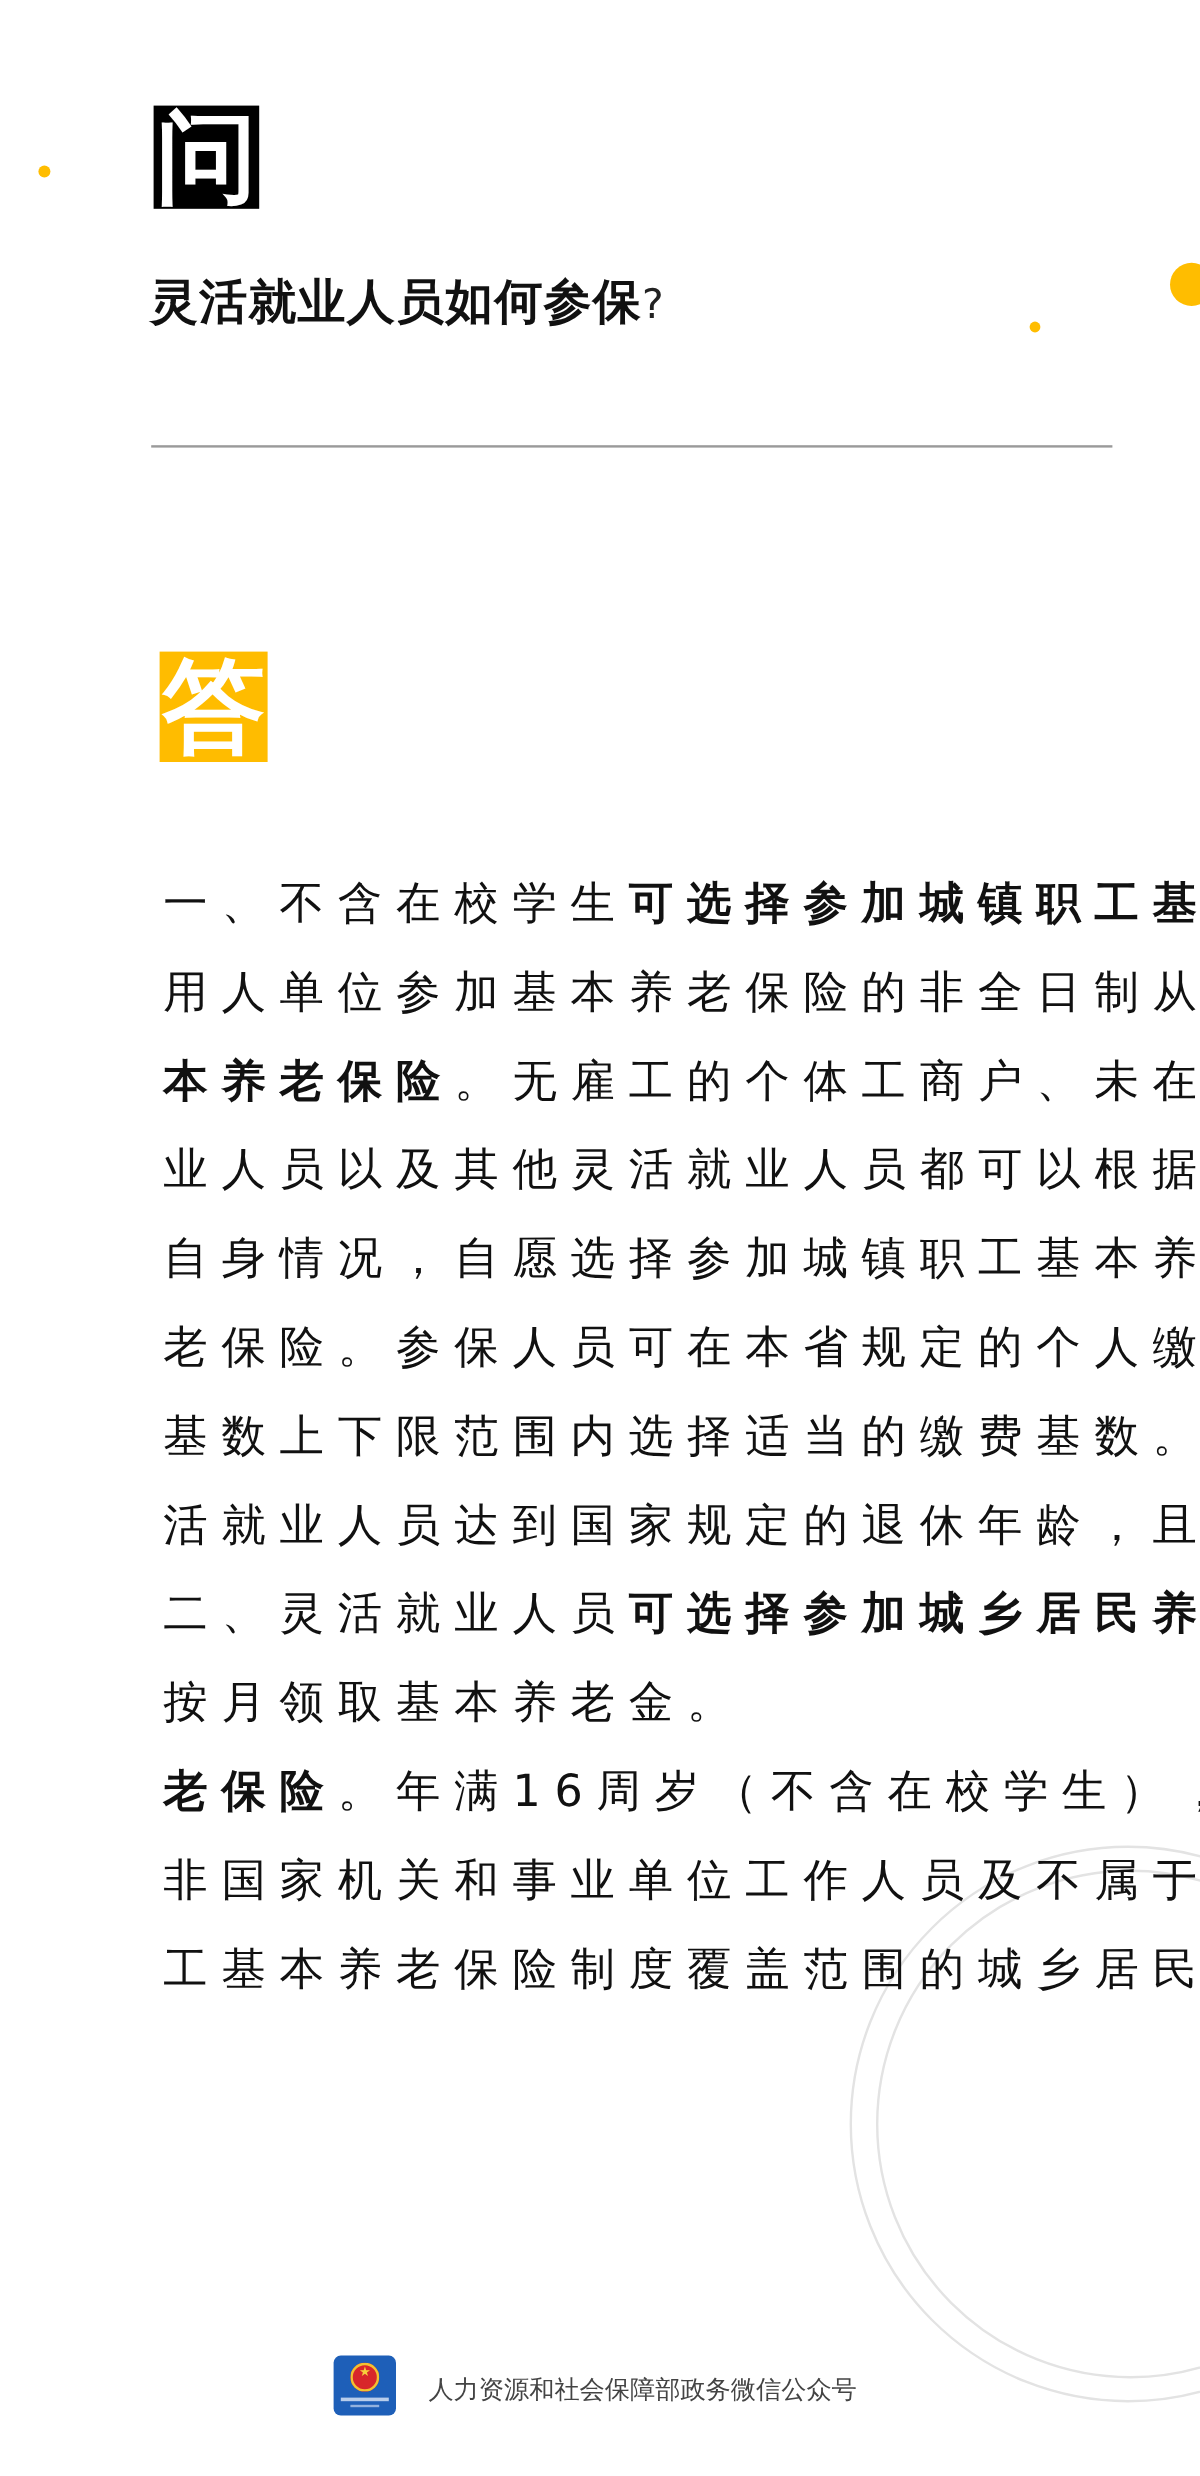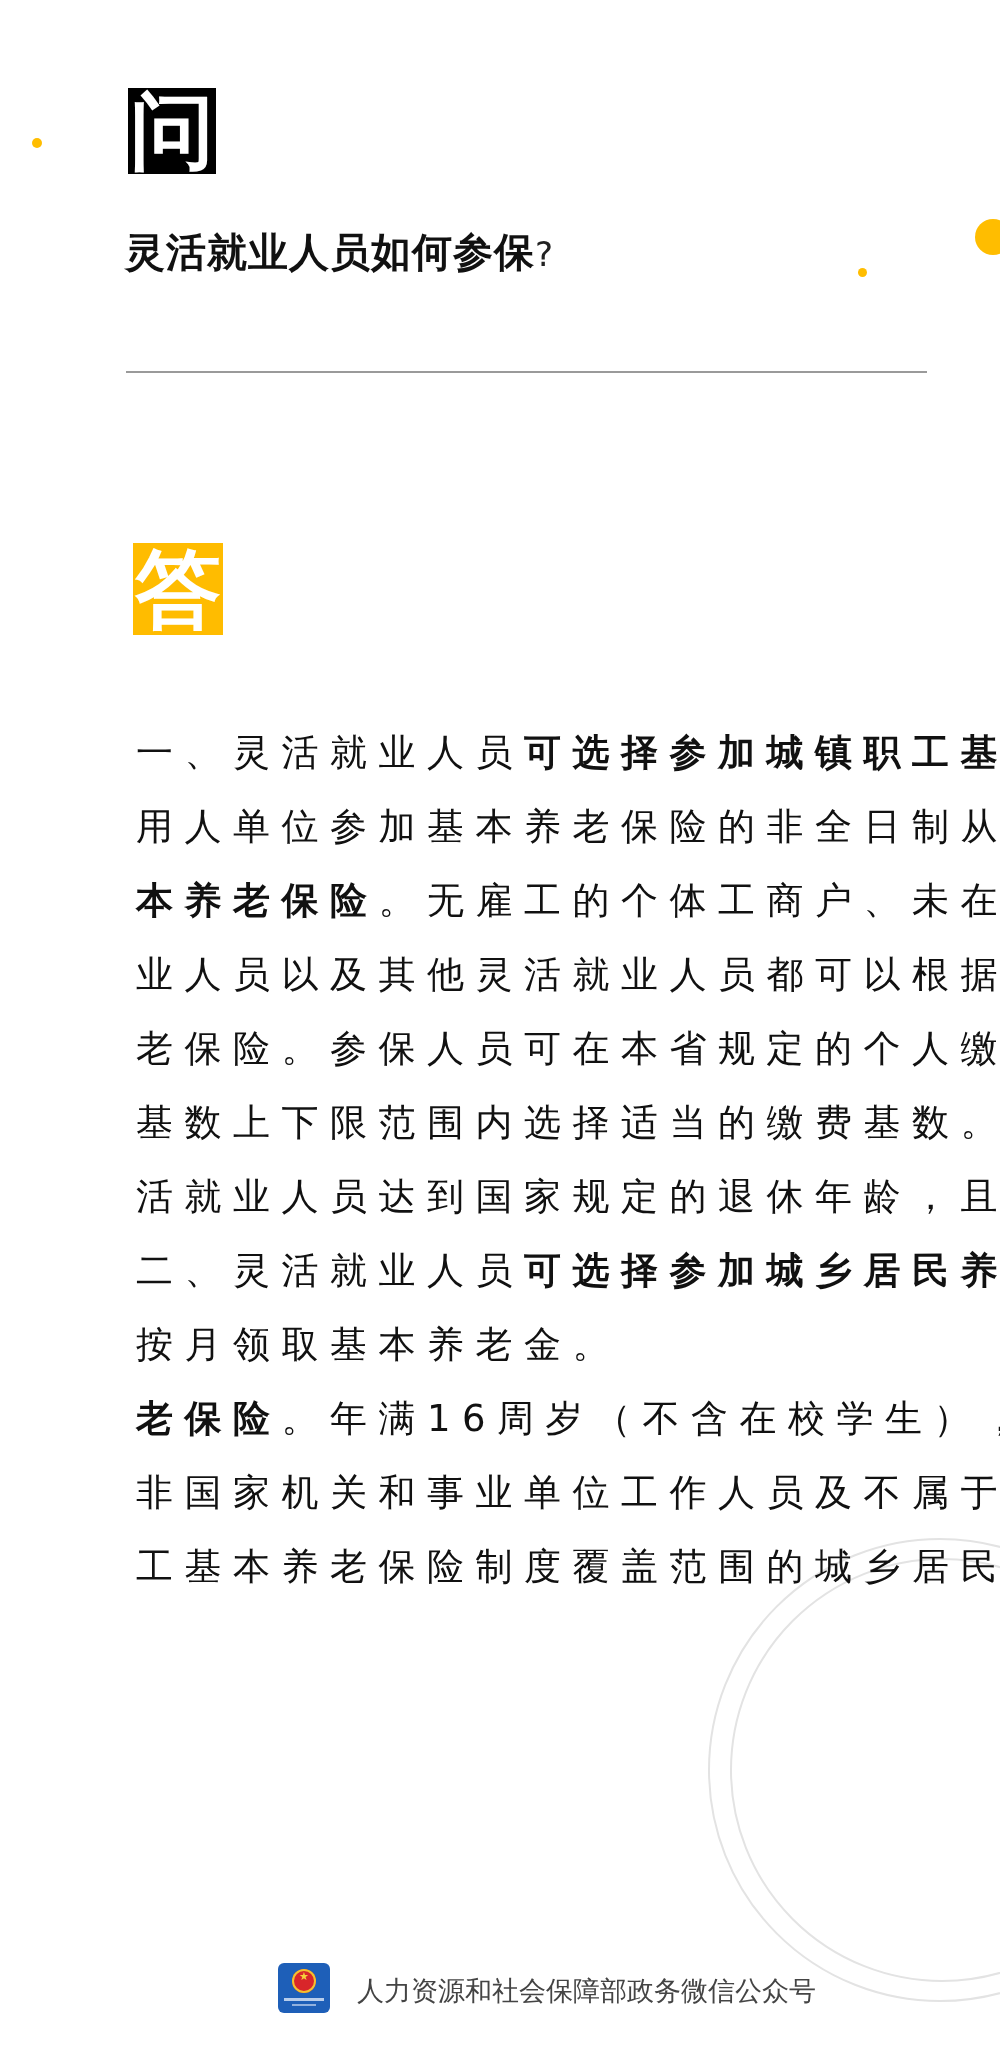--- a/index.html
+++ b/index.html
@@ -131,21 +131,21 @@
     }
     .logo-bar2 {
       position: absolute;
       left: 14px; top: 41px;
       width: 24px; height: 2px;
       background: #dfe8f7;
       opacity: 0.6;
     }
     .footer-text {
       left: 357px; top: 1976px;
-      font-size: 27px;
+      font-size: 21px;
       line-height: 30px;
       color: #444444;
       white-space: nowrap;
     }
   </style>
 </head>
 <body>
 
 <div class="dot dot-left"></div>
 <div class="dot dot-mid"></div>
@@ -158,24 +158,25 @@
 </div>
 
 <div class="abs divider"></div>
 
 <div class="abs a-badge">答</div>
 
 <div class="ring ring-outer"></div>
 <div class="ring ring-inner"></div>
 
 <div class="abs body-text">
-  <span class="line"><span>一、灵活就业人员</span><b>可选择参加城镇职工基</b><span></span></span>
+  <span class="line"><span>一、不含在校学生</span><b>可选择参加城镇职工基</b><span></span></span>
   <span class="line"><span>用人单位参加基本养老保险的非全日制从</span><b></b><span></span></span>
   <span class="line"><span></span><b>本养老保险</b><span>。无雇工的个体工商户、未在</span></span>
   <span class="line"><span>业人员以及其他灵活就业人员都可以根据</span><b></b><span></span></span>
+  <span class="line"><span>自身情况，自愿选择参加城镇职工基本养</span><b></b><span></span></span>
   <span class="line"><span>老保险。参保人员可在本省规定的个人缴费</span><b></b><span></span></span>
   <span class="line"><span>基数上下限范围内选择适当的缴费基数。灵</span><b></b><span></span></span>
   <span class="line"><span>活就业人员达到国家规定的退休年龄，且满</span><b></b><span></span></span>
   <span class="line"><span>二、灵活就业人员</span><b>可选择参加城乡居民养</b><span></span></span>
   <span class="line"><span>按月领取基本养老金。</span><b></b><span></span></span>
   <span class="line"><span></span><b>老保险</b><span>。年满16周岁（不含在校学生），</span></span>
   <span class="line"><span>非国家机关和事业单位工作人员及不属于职</span><b></b><span></span></span>
   <span class="line"><span>工基本养老保险制度覆盖范围的城乡居民，</span><b></b><span></span></span>
 </div>
 

